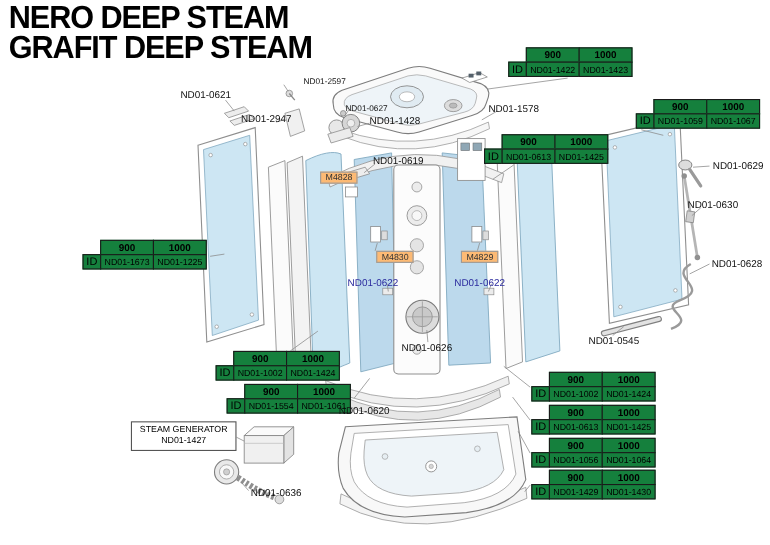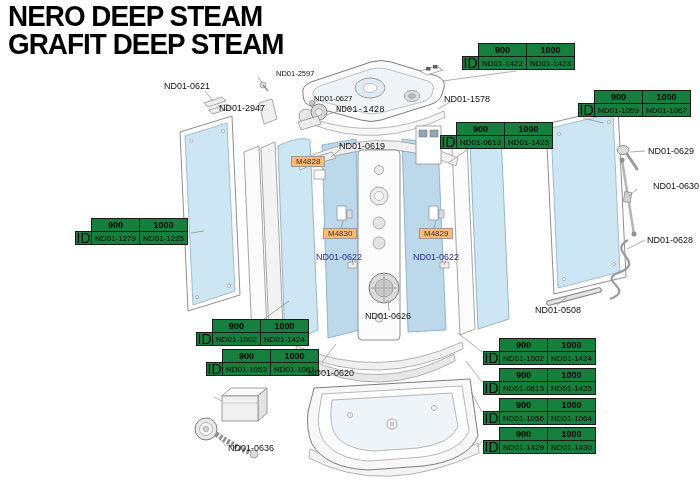--- a/index.html
+++ b/index.html
@@ -12,21 +12,21 @@
            line-height:0.97; letter-spacing:-1px; transform:scaleX(0.96);
            transform-origin:left top; white-space:nowrap; }
 
   .ptable { position:absolute; }
   .ptable .hrow { display:flex; margin-left:16px; }
   .ptable .row2 { display:flex; margin-top:-1px; }
   .cell { border:1px solid #1a1a1a; background:#15803d; height:14px;
           display:flex; align-items:center; justify-content:center; }
   .chead { width:49px; font-weight:bold; font-size:9px; }
   .chead + .chead { margin-left:-1px; }
-  .cid   { width:17px; font-size:14px; }
+  .cid   { width:17px; font-size:10px; }
   .cpart { width:49px; margin-left:-1px; font-size:8px; white-space:nowrap; }
 
   .plabel { position:absolute; font-size:9px; white-space:nowrap; color:#111; }
   .plabel.small { font-size:7.5px; }
   .plabel.blue { color:var(--highlight-label, #2b2b9e); }
   .mbox { position:absolute; font-size:8px; border:1px solid #9a9a9a;
           background:#fdba74; padding:0px 4px; color:#333; white-space:nowrap; }
   .sgbox { position:absolute; width:96px; border:1px solid #555; background:#fff;
            text-align:center; font-size:8px; line-height:1.3; padding:2px 2px; }
 </style>
@@ -249,21 +249,21 @@
       </div>
   </div>
 
   <div class="ptable" style="left:75px;top:218px;">
     <div class="hrow">
         <div class="cell chead">900</div>
         <div class="cell chead">1000</div>
       </div>
     <div class="row2">
         <div class="cell cid">ID</div>
-        <div class="cell cpart">ND01-1279</div>
+        <div class="cell cpart">ND01-1673</div>
         <div class="cell cpart">ND01-1225</div>
       </div>
   </div>
 
   <div class="ptable" style="left:196px;top:319px;">
     <div class="hrow">
         <div class="cell chead">900</div>
         <div class="cell chead">1000</div>
       </div>
     <div class="row2">
@@ -273,21 +273,21 @@
       </div>
   </div>
 
   <div class="ptable" style="left:206px;top:349px;">
     <div class="hrow">
         <div class="cell chead">900</div>
         <div class="cell chead">1000</div>
       </div>
     <div class="row2">
         <div class="cell cid">ID</div>
-        <div class="cell cpart">ND01-1053</div>
+        <div class="cell cpart">ND01-1554</div>
         <div class="cell cpart">ND01-1061</div>
       </div>
   </div>
 
   <div class="ptable" style="left:483px;top:338px;">
     <div class="hrow">
         <div class="cell chead">900</div>
         <div class="cell chead">1000</div>
       </div>
     <div class="row2">
@@ -330,30 +330,34 @@
         <div class="cell cid">ID</div>
         <div class="cell cpart">ND01-1429</div>
         <div class="cell cpart">ND01-1430</div>
       </div>
   </div>
 
   <div class="plabel" style="left:164px;top:81px;">ND01-0621</div>
   <div class="plabel small" style="left:236px;top:69px;padding-left:40px;">ND01-2597</div>
   <div class="plabel" style="left:219px;top:103px;">ND01-2947</div>
   <div class="plabel small" style="left:314px;top:94px;">ND01-0627</div>
-  <div class="plabel" style="left:336px;top:105px;font-family:Liberation Mono, monospace;">ND01-1428</div>
+  <div class="plabel" style="left:336px;top:105px;">ND01-1428</div>
   <div class="plabel" style="left:444px;top:94px;">ND01-1578</div>
   <div class="plabel" style="left:339px;top:141px;">ND01-0619</div>
   <div class="mbox" style="left:291px;top:156px;">M4828</div>
-  <div class="mbox" style="left:323px;top:228px;">M4830</div>
+  <div class="mbox" style="left:342px;top:228px;">M4830</div>
   <div class="mbox" style="left:419px;top:228px;">M4829</div>
   <div class="plabel blue" style="left:316px;top:252px;">ND01-0622</div>
   <div class="plabel blue" style="left:413px;top:252px;">ND01-0622</div>
   <div class="plabel" style="left:365px;top:311px;">ND01-0626</div>
   <div class="plabel" style="left:308px;top:368px;">ND01-0620</div>
   <div class="plabel" style="left:648px;top:146px;">ND01-0629</div>
-  <div class="plabel" style="left:625px;top:181px;padding-left:28px;">ND01-0630</div>
+  <div class="plabel" style="left:625px;top:181px;">ND01-0630</div>
   <div class="plabel" style="left:647px;top:235px;">ND01-0628</div>
-  <div class="plabel" style="left:535px;top:305px;">ND01-0508</div>
+  <div class="plabel" style="left:535px;top:305px;">ND01-0545</div>
   <div class="plabel" style="left:228px;top:443px;">ND01-0636</div>
 
+  <div class="sgbox" style="left:119px;top:383px;">
+    <div>STEAM GENERATOR</div>
+    <div>ND01-1427</div>
+  </div>
 
 </div>
 
 </body></html>

